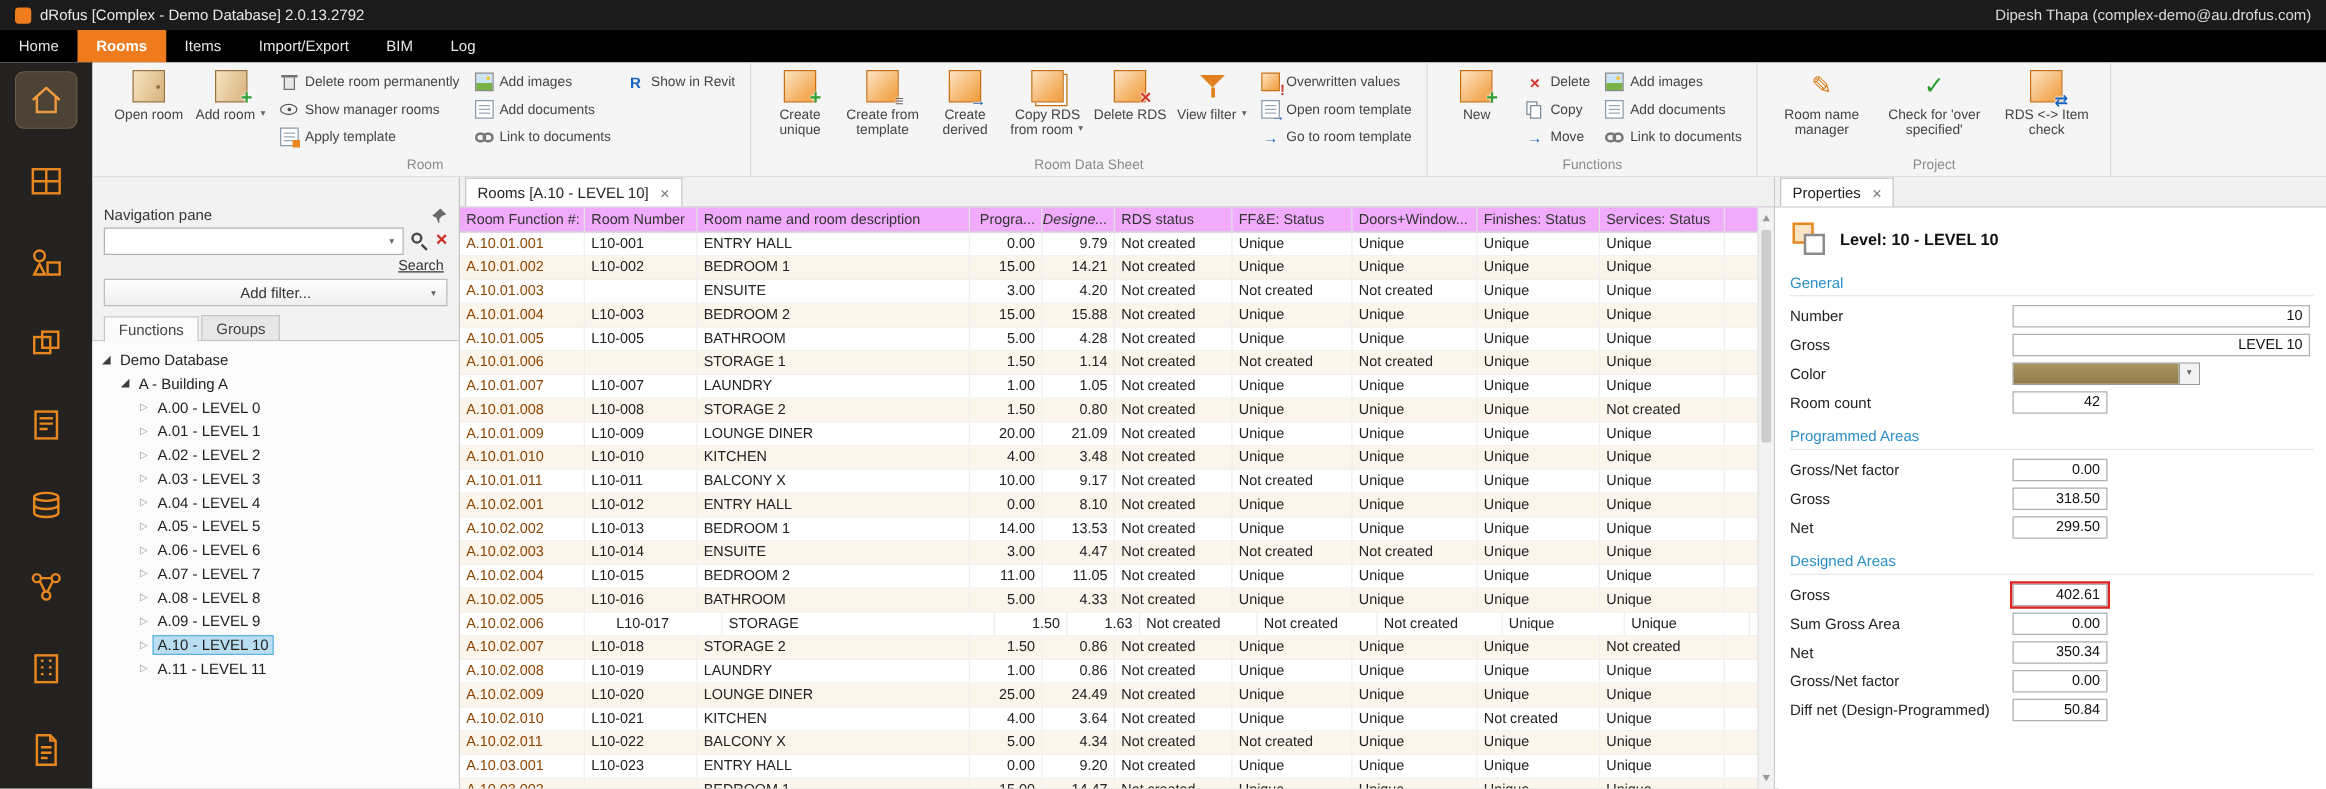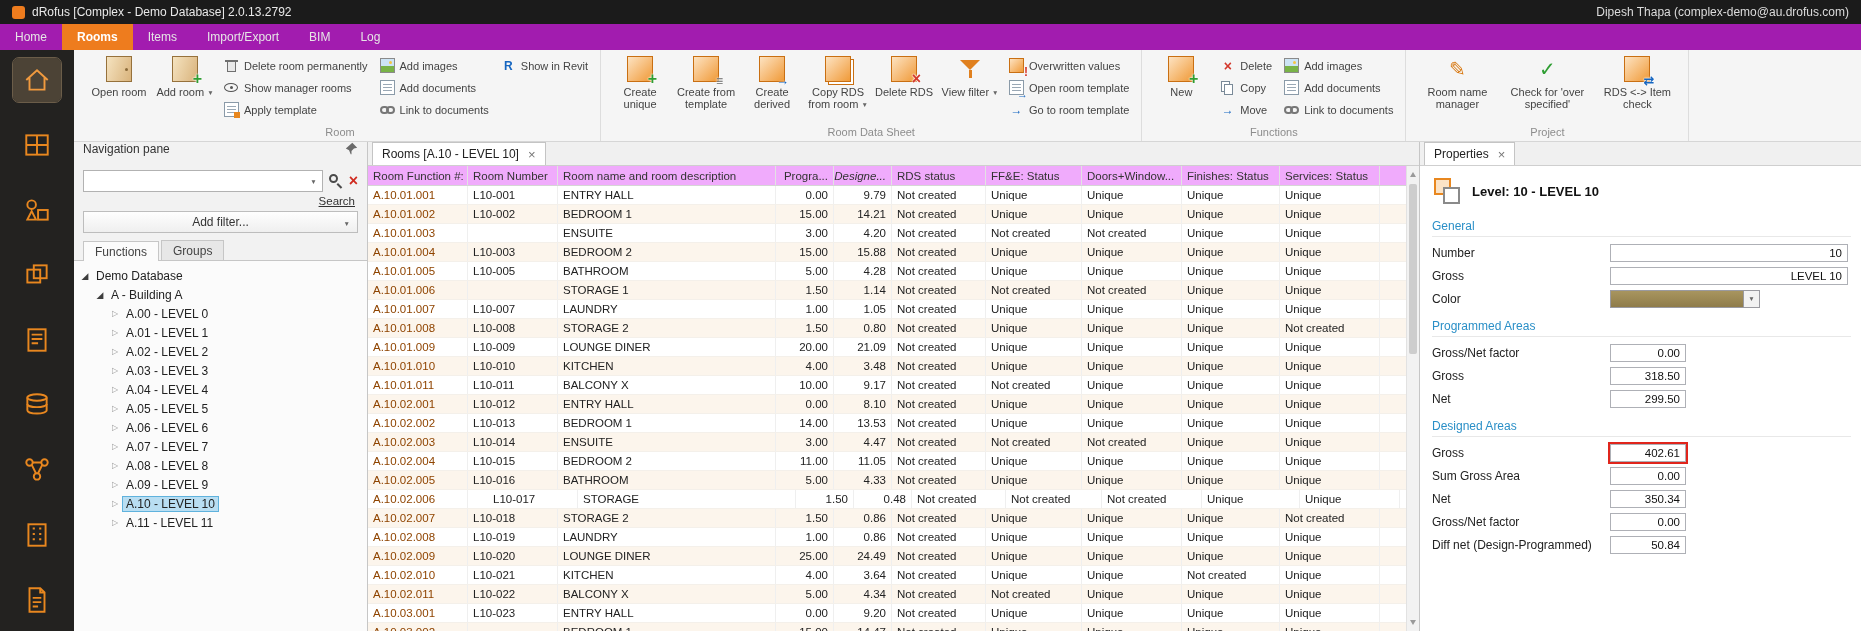--- a/index.html
+++ b/index.html
@@ -8,21 +8,21 @@
        -webkit-font-smoothing:antialiased;}
   *,*::before,*::after{box-sizing:border-box;}
 
   
   .titlebar{height:24px;background:#1b1b1b;color:#e9e9e9;display:flex;align-items:center;padding:0 12px;font-size:12px;}
   .logo{width:13px;height:13px;background:#ee7c1e;border-radius:3px;margin-right:7px;flex:none;}
   .titlebar .sp{flex:1;}
   .userinfo{color:#dcdcdc;}
 
   
-  .menubar{height:26px;background:#a21caf;display:flex;align-items:stretch;color:#e6e6e6;}
+  .menubar{height:26px;background:#000000;display:flex;align-items:stretch;color:#e6e6e6;}
   .mtab{padding:0 15px;display:flex;align-items:center;cursor:pointer;font-size:12px;}
   .mtab.active{background:#ee7c1e;color:#fff;font-weight:bold;}
 
   
   .main{display:flex;height:581px;}
   .leftstrip{width:74px;background:#232220;display:flex;flex-direction:column;align-items:center;padding-top:8px;gap:21px;flex:none;}
   .stripicon{width:48px;height:44px;display:flex;align-items:center;justify-content:center;border-radius:6px;cursor:pointer;}
   .stripicon.selected{background:#4c4336;outline:1px solid #6b5d49;}
   .rightcol{flex:1;display:flex;flex-direction:column;min-width:0;}
 
@@ -89,21 +89,21 @@
   .ic-filter::before{content:"";position:absolute;left:1px;top:2px;border-left:6px solid transparent;border-right:6px solid transparent;border-top:6px solid #e0801e;}
   .ic-filter::after{content:"";position:absolute;left:6px;top:8px;width:2px;height:5px;background:#e0801e;}
   .icL.ic-filter::before{left:3px;top:4px;border-left-width:10px;border-right-width:10px;border-top-width:10px;}
   .icL.ic-filter::after{left:12px;top:14px;width:3px;height:8px;}
 
   
   .panels{flex:1;display:flex;min-height:0;}
 
   
   .navpane{width:294px;background:#f2f2f2;border-right:1px solid #c6c6c6;display:flex;flex-direction:column;flex:none;}
-  .nav-header{height:25px;display:flex;align-items:flex-start;padding:0 9px;color:#333;}
+  .nav-header{height:25px;display:flex;align-items:flex-end;padding:0 9px;color:#333;margin-top:12px;}
   .nav-header .t{flex:1;}
   .nav-search{display:flex;align-items:center;gap:5px;padding:3px 9px 0 9px;}
   .searchbox{flex:1;height:22px;background:#fff;border:1px solid #b2b2b2;display:flex;align-items:center;padding:0 5px;}
   .sinput{border:none;outline:none;flex:1;font:inherit;min-width:0;background:transparent;}
   .mag{position:relative;width:16px;height:16px;display:inline-block;cursor:pointer;}
   .mag::before{content:"";position:absolute;left:1px;top:1px;width:9px;height:9px;border:2px solid #4a4a4a;border-radius:50%;}
   .mag::after{content:"";position:absolute;left:10px;top:10px;width:6px;height:2px;background:#4a4a4a;transform:rotate(45deg);transform-origin:0 0;}
   .clearx{color:#d02b20;font-weight:bold;font-size:16px;line-height:16px;cursor:pointer;}
   .nav-searchlink{text-align:right;padding:3px 12px 3px 0;font-size:11.5px;}
   .nav-searchlink span{text-decoration:underline;color:#333;cursor:pointer;}
@@ -687,21 +687,21 @@
                 <div class="td" style="width: 96px;">Unique</div>
                 <div class="td" style="width: 100px;">Unique</div>
                 <div class="td" style="width: 98px;">Unique</div>
                 <div class="td" style="width: 100px;">Unique</div>
               </div>
               <div class="tr">
                 <div class="td c0" style="width: 100px;">A.10.02.006</div>
                 <div class="td" style="width: 90px; margin-left: 20px;">L10-017</div>
                 <div class="td" style="width: 218px;">STORAGE</div>
                 <div class="td num" style="width: 58px;">1.50</div>
-                <div class="td num" style="width: 58px;">0.48</div>
+                <div class="td num" style="width: 58px;">1.63</div>
                 <div class="td" style="width: 94px;">Not created</div>
                 <div class="td" style="width: 96px;">Not created</div>
                 <div class="td" style="width: 100px;">Not created</div>
                 <div class="td" style="width: 98px;">Unique</div>
                 <div class="td" style="width: 100px;">Unique</div>
               </div>
               <div class="tr">
                 <div class="td c0" style="width: 100px;">A.10.02.007</div>
                 <div class="td" style="width: 90px;">L10-018</div>
                 <div class="td" style="width: 218px;">STORAGE 2</div>
@@ -819,20 +819,24 @@
                     <div class="lab">Gross</div>
                     <div class="fld wide">LEVEL 10</div>
                   </div>
                   <div class="prow">
                     <div class="lab">Color</div>
                     <div class="colorfld">
                       <div class="sw"></div>
                       <div class="dd ddc">▼</div>
                     </div>
                   </div>
+                  <div class="prow">
+                    <div class="lab">Room count</div>
+                    <div class="fld narrow">42</div>
+                  </div>
                 </div>
                 <div class="psec">
                   <div class="psec-title">Programmed Areas</div>
                   <div class="prow">
                     <div class="lab">Gross/Net factor</div>
                     <div class="fld narrow">0.00</div>
                   </div>
                   <div class="prow">
                     <div class="lab">Gross</div>
                     <div class="fld narrow">318.50</div>

